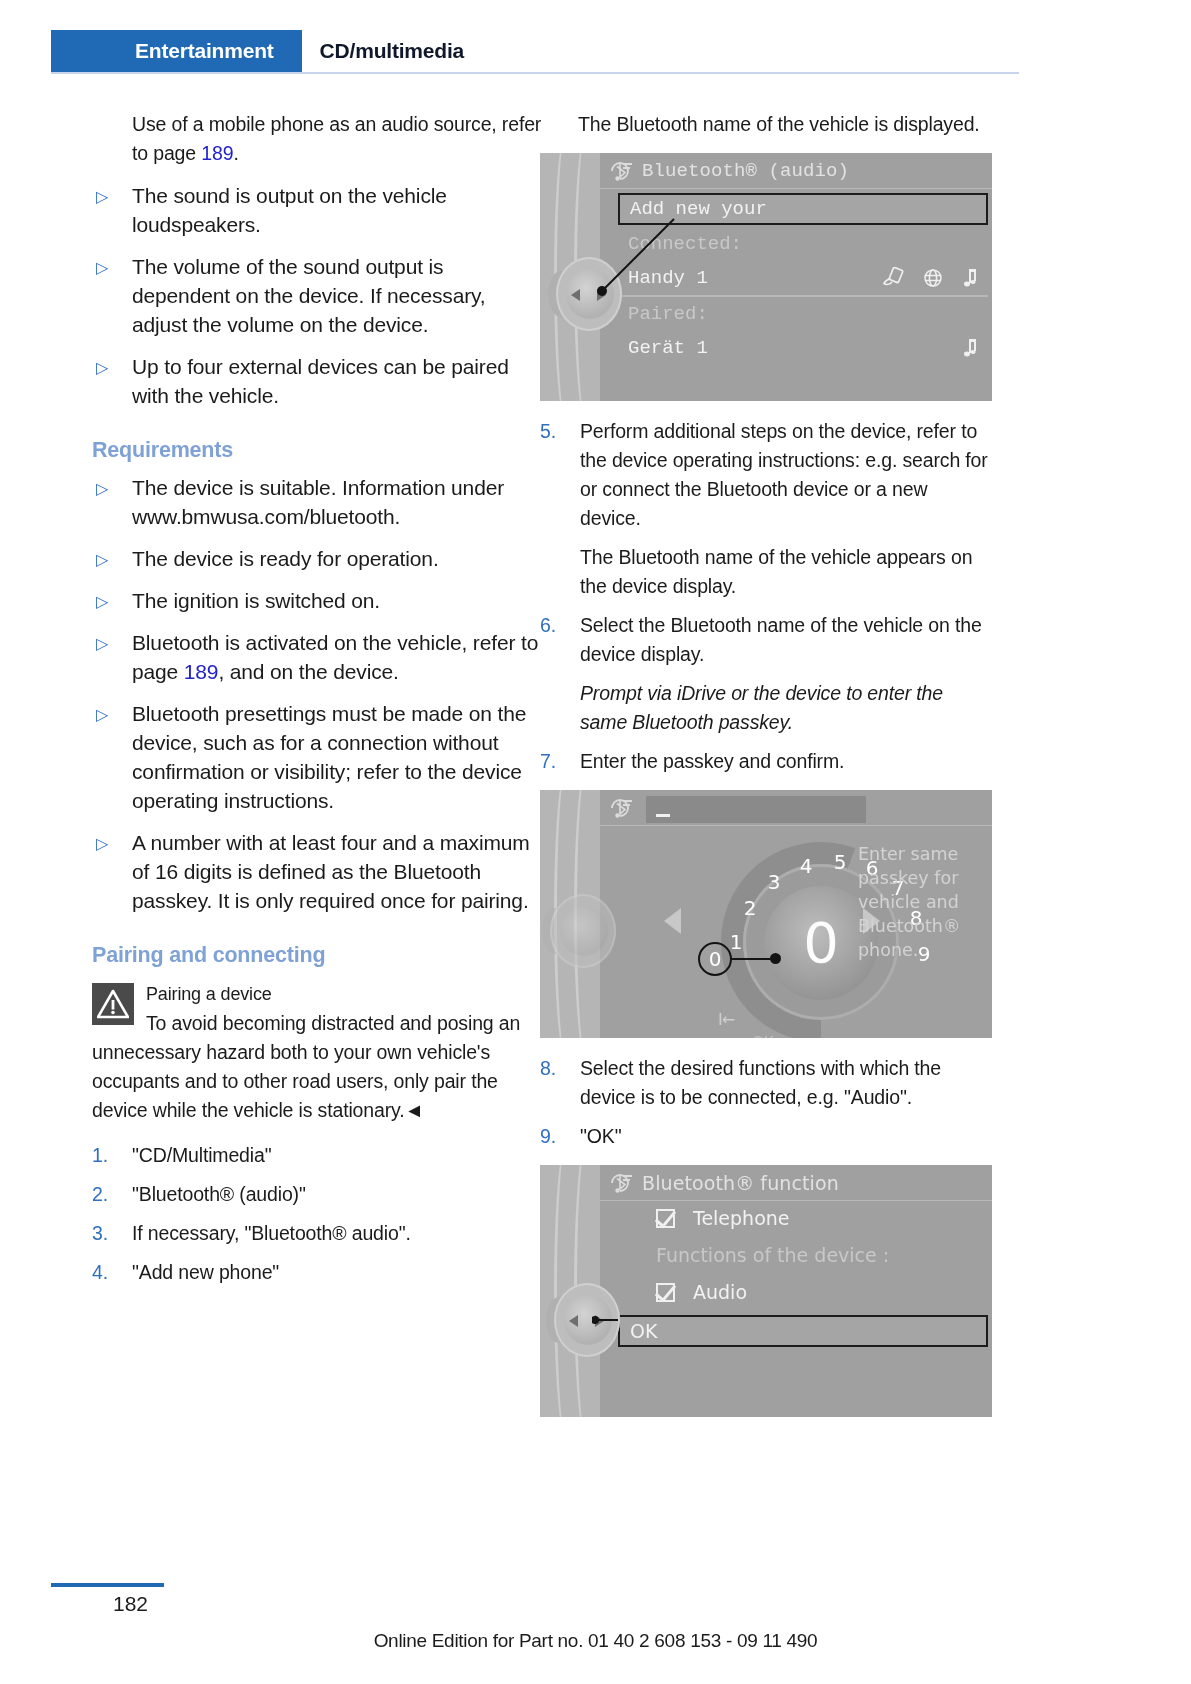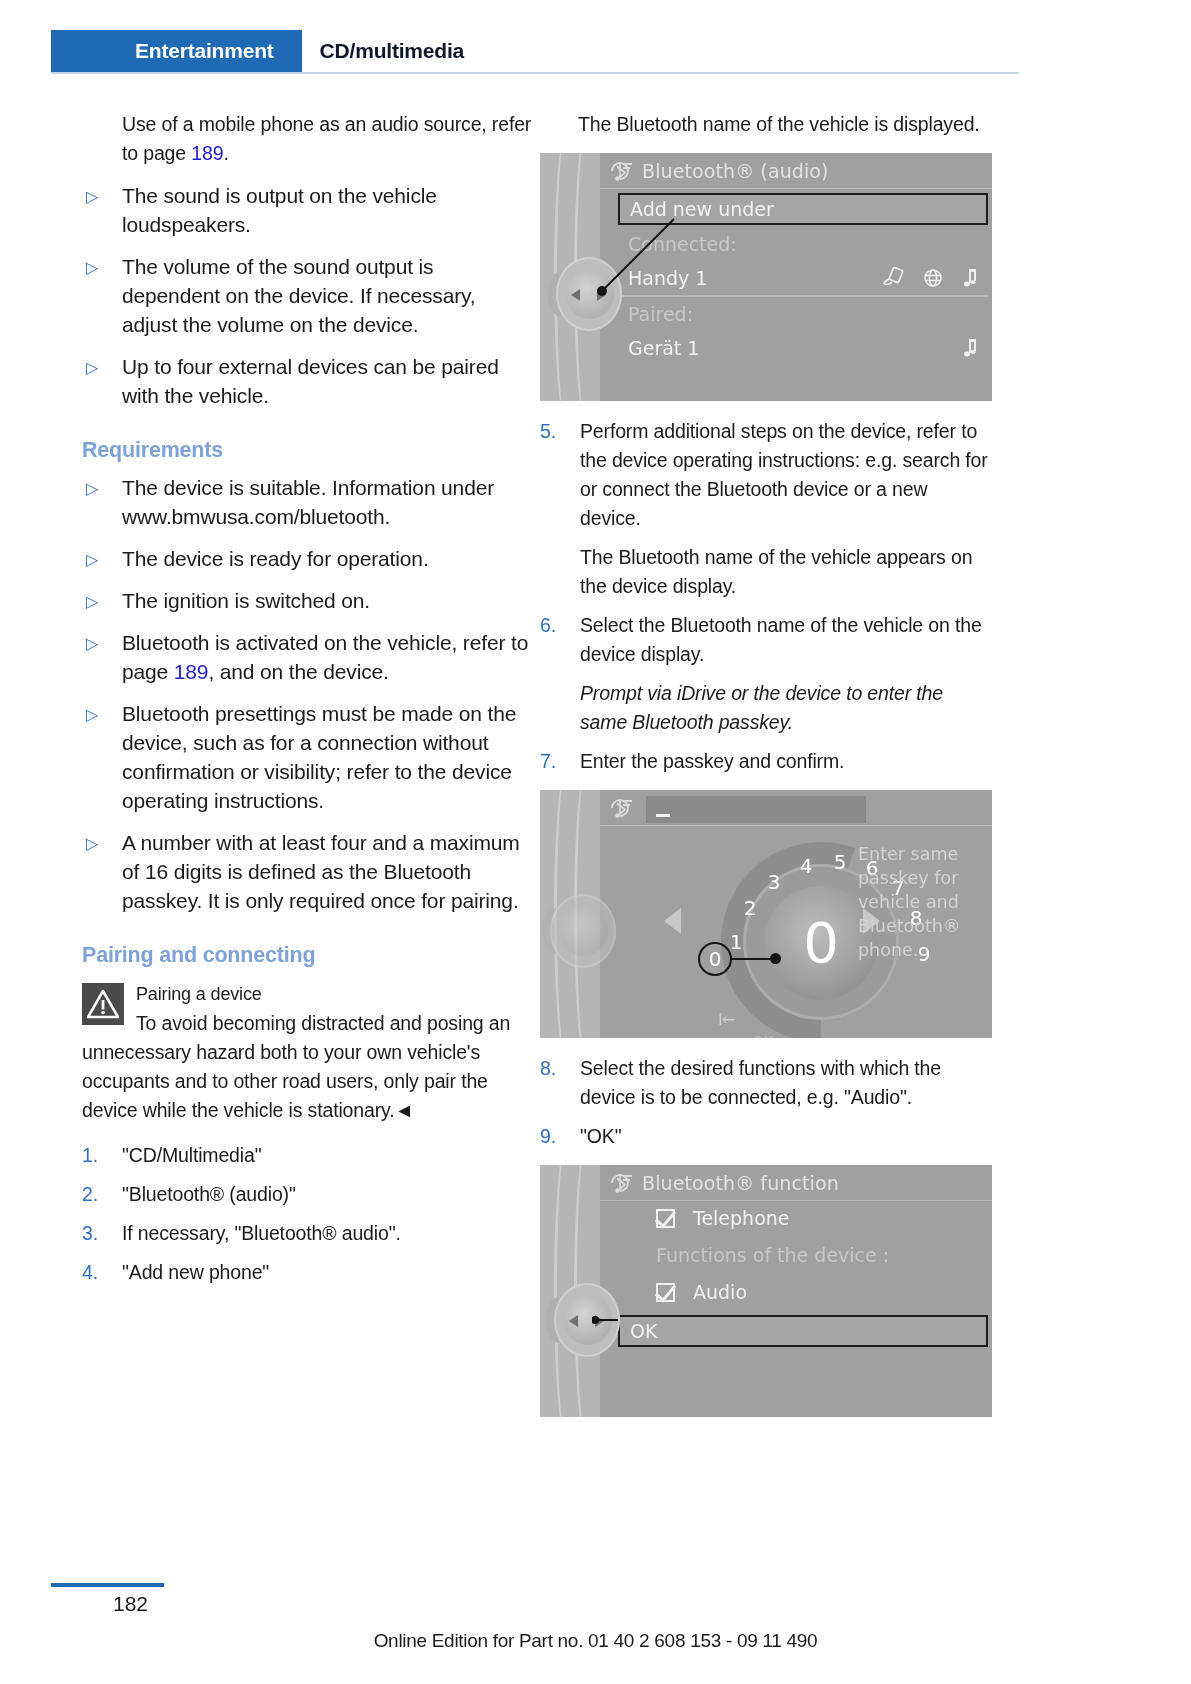--- a/index.html
+++ b/index.html
@@ -36,21 +36,21 @@
   }
   .header-rule {
     position: absolute; left: 51px; top: 72px; width: 968px; height: 2px;
     background: #c7d6ea;
   }
 
   
   .col {
     position: absolute; top: 110px; width: 452px;
   }
-  .col-left  { left: 82px; }
+  .col-left  { left: 92px; }
   .col-right { left: 540px; }
 
   .para {
     font-size: 19.5px;
     line-height: 29px;
     margin-left: 40px;
     margin-bottom: 13px;
     letter-spacing: -0.15px;
   }
 
@@ -370,39 +370,39 @@
     <div class="num-row">
       <span class="num-mark">4.</span>
       <div class="num-text">"Add new phone"</div>
     </div>
   </div>
 
   <div class="col col-right">
 
     <div class="para" style="margin-left:38px;">The Bluetooth name of the vehicle is displayed.</div>
 
-    <div class="idrive" style="height:248px;">
+    <div class="idrive" style="height:248px;font-family:Liberation Mono, monospace;">
       <div class="bezel">
         <div class="arc" style="left:14px; width:26px;"></div>
         <div class="arc" style="left:34px; width:26px;"></div>
       </div>
       <div class="screen">
         <div class="id-titlebar">
           <span class="bt-icon">
             <svg width="26" height="24" viewBox="0 0 26 24">
               <path d="M4 12a8 8 0 1 1 8 8" fill="none" stroke="#dcdcdc" stroke-width="1.8"></path>
               <path d="M12 4v14l5-4.5L9 7.5M12 18V4" fill="none" stroke="#dcdcdc" stroke-width="1.6"></path>
               <rect x="15" y="4" width="9" height="2" fill="#dcdcdc"></rect>
               <rect x="15" y="8" width="7" height="2" fill="#dcdcdc"></rect>
               <circle cx="9.5" cy="19.5" r="2.2" fill="#dcdcdc"></circle>
             </svg>
           </span>
           <span class="id-title">Bluetooth® (audio)</span>
         </div>
-        <div class="id-highlight">Add new under</div>
+        <div class="id-highlight">Add new your</div>
         <div class="id-row dim">Connected:</div>
         <div class="id-row">
           <span>Handy 1</span>
           <span class="id-icons">
             <span>
               <svg width="22" height="22" viewBox="0 0 22 22">
                   <g fill="none" stroke="#f0f0f0" stroke-width="1.7">
                 <rect x="9" y="1.5" width="10" height="13" rx="1.5" transform="rotate(22 14 8)"></rect>
                 <path d="M8.5 11.5c-3 1-5.5 2.5-6.5 5 2.5 1.5 6 1 8-1.5"></path>
                   </g>

